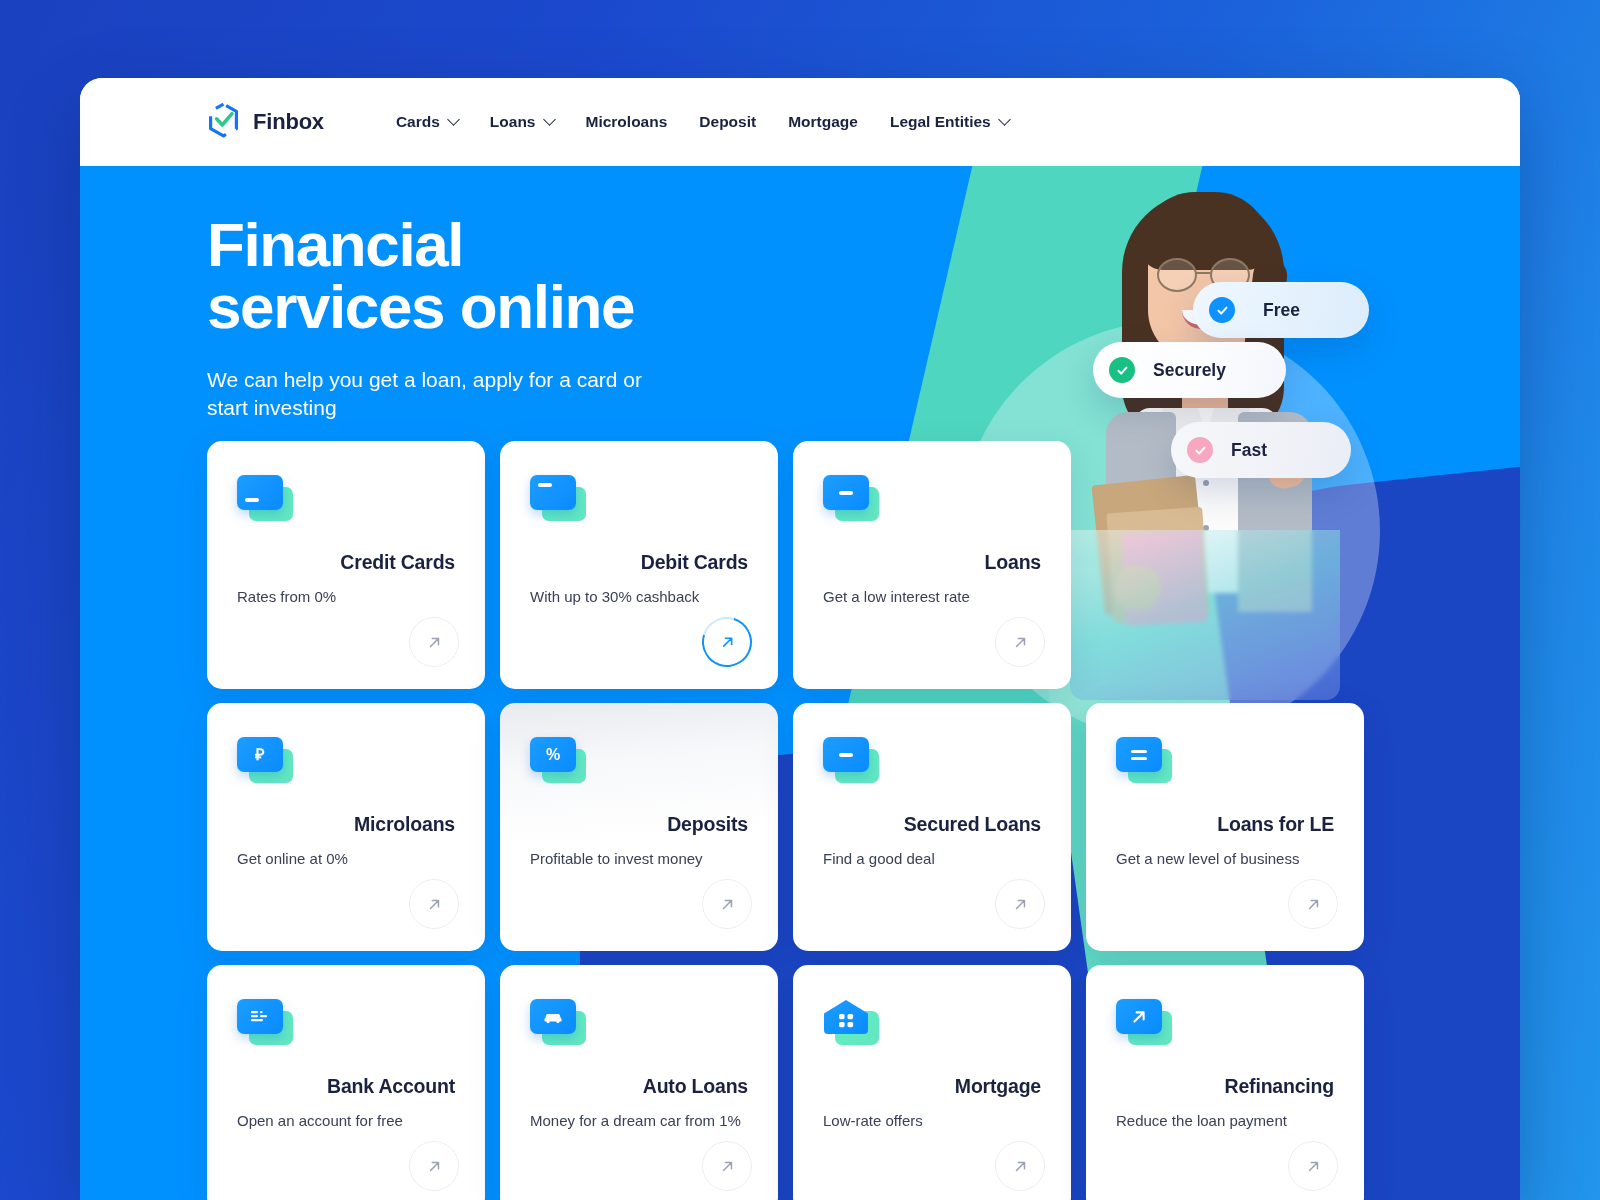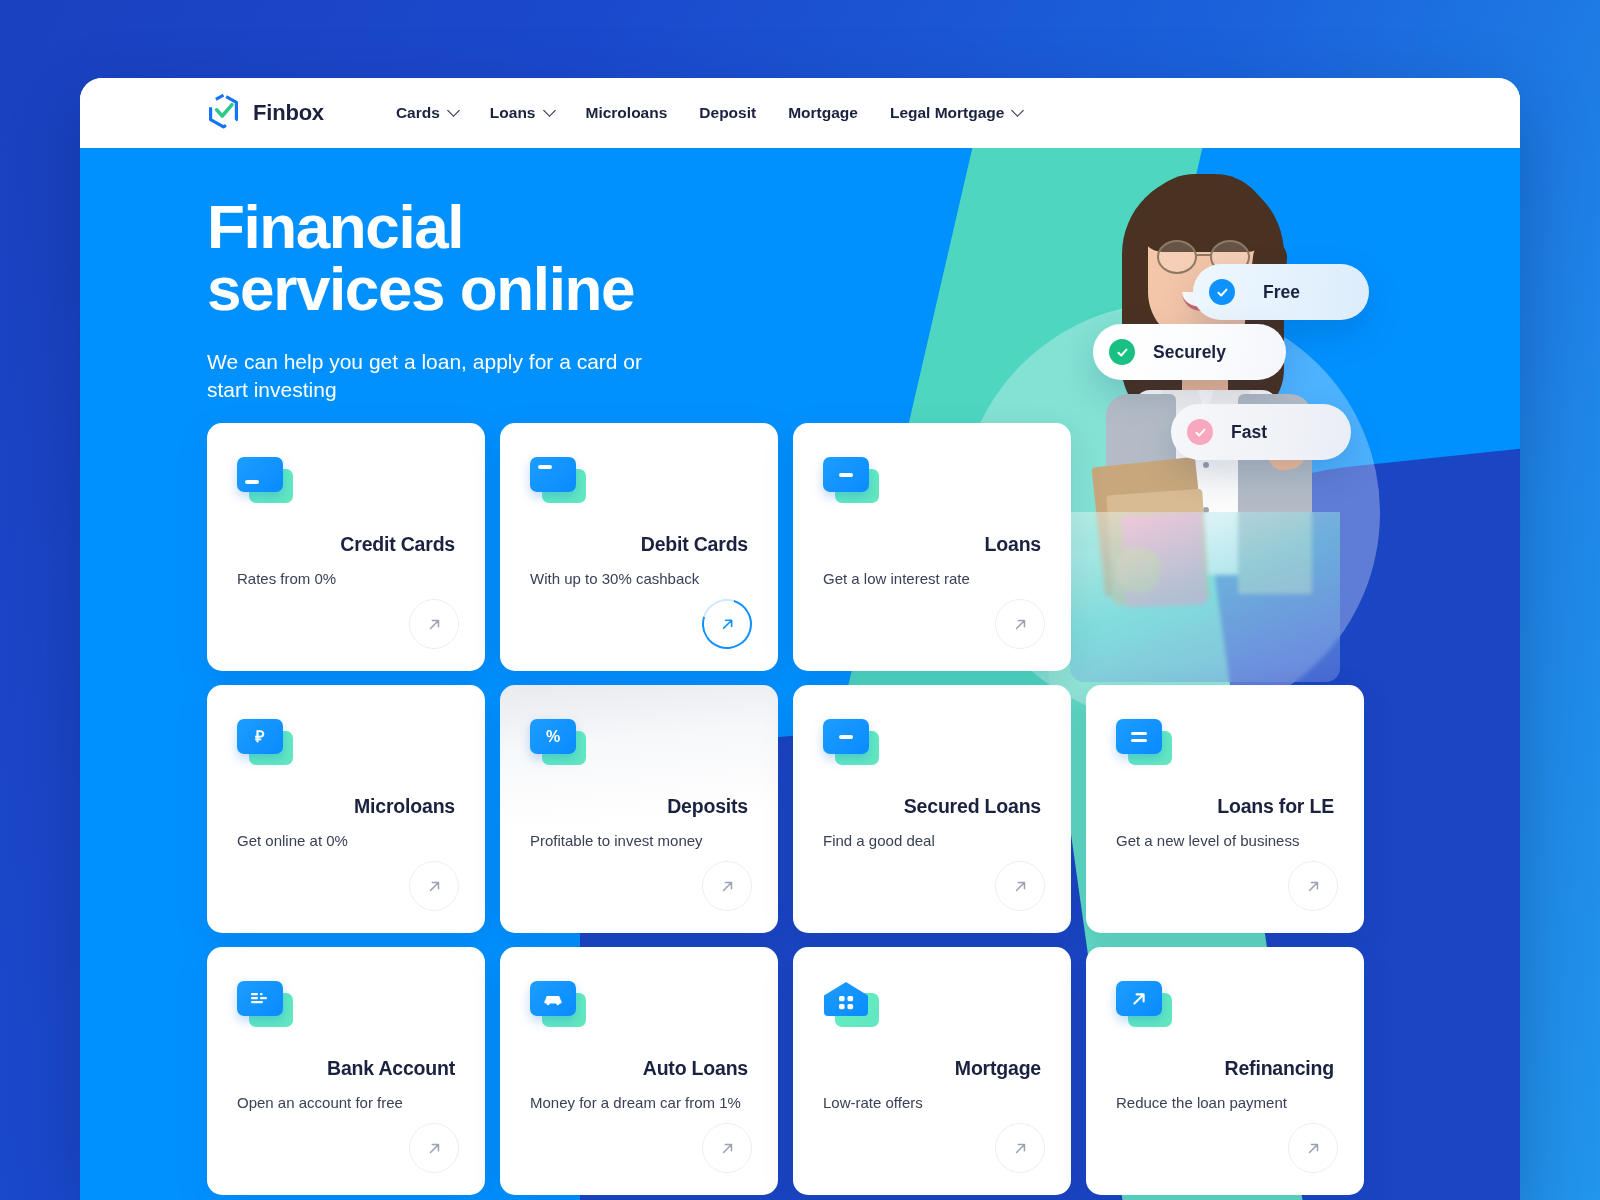--- a/index.html
+++ b/index.html
@@ -27,21 +27,21 @@
     border-top-right-radius: 22px;
     overflow: hidden;
     background: #ffffff;
     box-shadow: 0 24px 70px rgba(8, 26, 74, .28);
   }
 
   
   #navbar {
     position: relative;
     z-index: 40;
-    height: 70px;
+    height: 88px;
     background: #ffffff;
     display: flex;
     align-items: center;
     padding: 0 8px 0 127px;
   }
 
   #brand {
     display: flex;
     align-items: center;
     gap: 13px;
@@ -325,21 +325,21 @@
       <div class="navlink">
         <span>Microloans</span>
       </div>
       <div class="navlink">
         <span>Deposit</span>
       </div>
       <div class="navlink">
         <span>Mortgage</span>
       </div>
       <div class="navlink">
-        <span>Legal Mortgage</span>
+        <span>Legal Entities</span>
         <i class="chev"></i>
       </div>
     </div>
   </div>
 
   <div id="hero">
 
     <div class="bg-shape" id="ribbon-top"></div>
     <div class="bg-shape" id="navy-wedge"></div>
     <div class="bg-shape" id="navy-band"></div>

